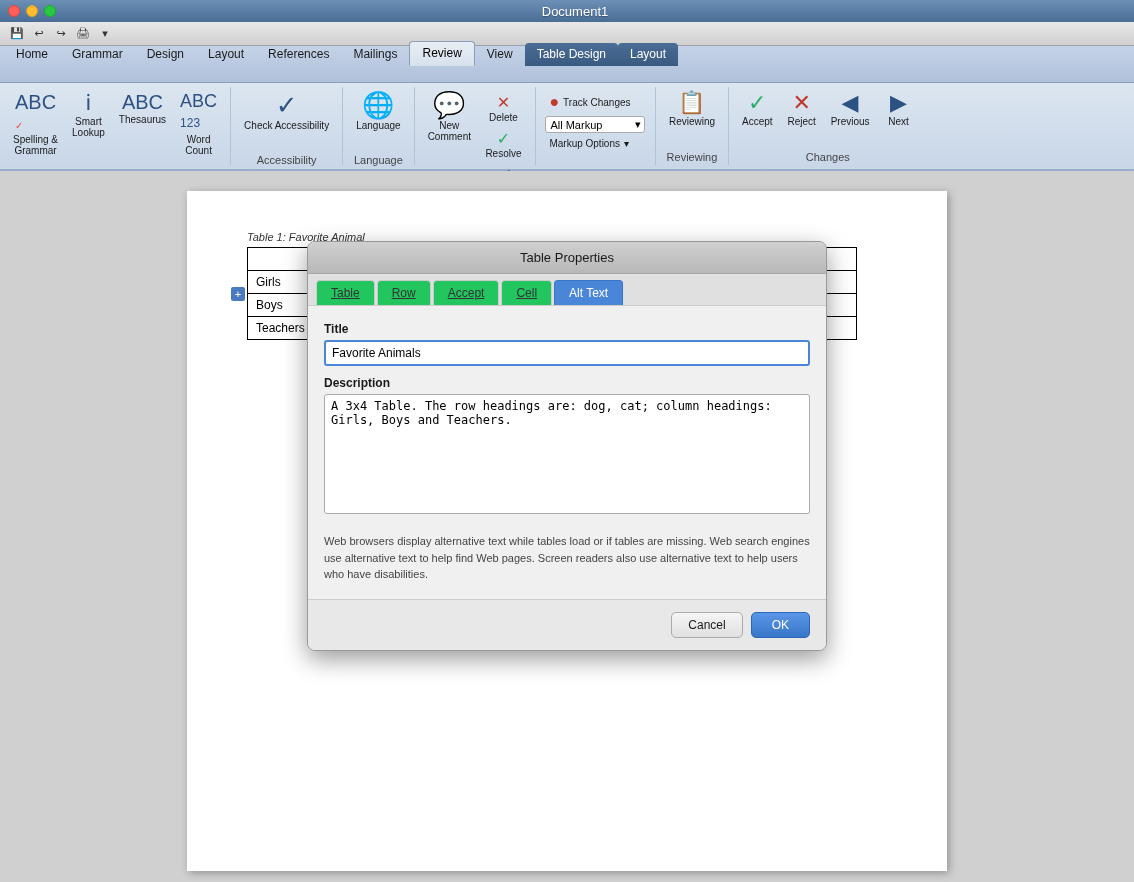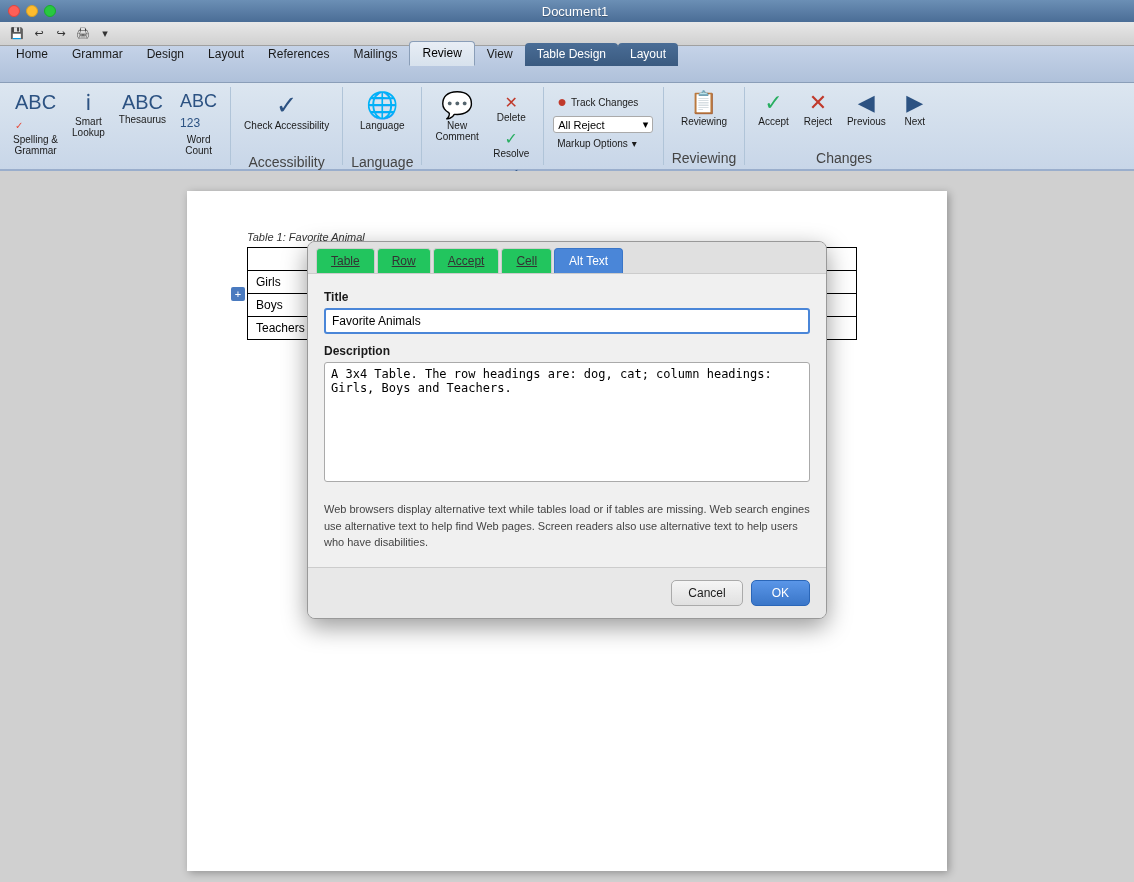--- a/index.html
+++ b/index.html
@@ -125,21 +125,21 @@
       color: #2c5282;
     }
     .ribbon-btn .label {
       font-size: 10px;
       color: #1a1a1a;
       text-align: center;
       margin-top: 2px;
       white-space: nowrap;
     }
     .ribbon-group-label {
-      font-size: 14px;
+      font-size: 11px;
       color: #444;
       margin-top: 2px;
       text-align: right;
     }
     .ribbon-btn-small {
       display: flex;
       flex-direction: column;
       align-items: center;
       padding: 2px 4px;
       cursor: pointer;
@@ -440,21 +440,21 @@
     <div class="ribbon-group-label">Comments</div>
   </div>
 
   <div class="ribbon-group" style="min-width:120px;">
     <div style="display:flex; flex-direction:column; gap:3px; flex:1; padding-top:2px;">
       <div class="ribbon-btn-small" style="flex-direction:row; gap:4px;">
         <span style="font-size:16px;color:#c0392b;">●</span>
         <span>Track Changes</span>
       </div>
       <div class="ribbon-dropdown">
-        <span>All Reject</span>
+        <span>All Markup</span>
         <span style="margin-left:auto;">▾</span>
       </div>
       <div class="ribbon-btn-small" style="flex-direction:row; gap:4px;">
         <span>Markup Options</span>
         <span>▾</span>
       </div>
     </div>
     <div class="ribbon-group-label">Tracking</div>
   </div>
 
@@ -518,20 +518,21 @@
           <td>2</td>
           <td></td>
         </tr>
       </tbody>
         </table>
     </div>
 
     
     <div class="dialog-overlay">
       <div class="dialog">
+        <div class="dialog-title-bar">Table Properties</div>
         <div class="dialog-tabs">
           <div class="dialog-tab inactive">Table</div>
           <div class="dialog-tab inactive">Row</div>
           <div class="dialog-tab inactive">Accept</div>
           <div class="dialog-tab inactive">Cell</div>
           <div class="dialog-tab active">Alt Text</div>
         </div>
         <div class="dialog-body">
           <div class="dialog-field-label">Title</div>
           <input class="dialog-input" type="text" value="Favorite Animals" style="">

